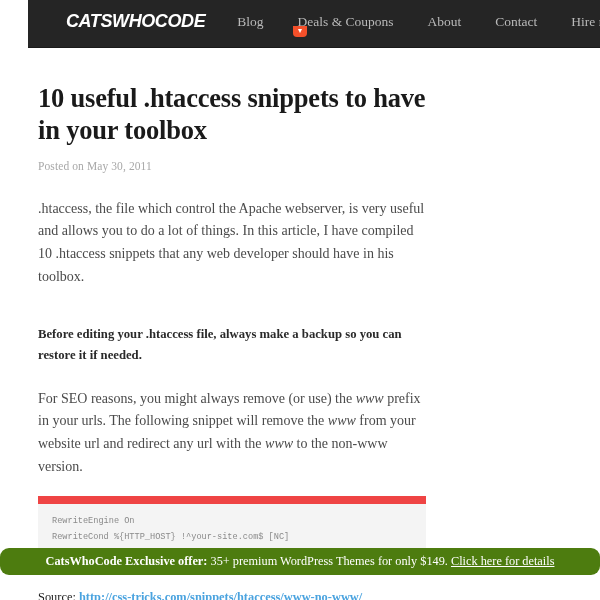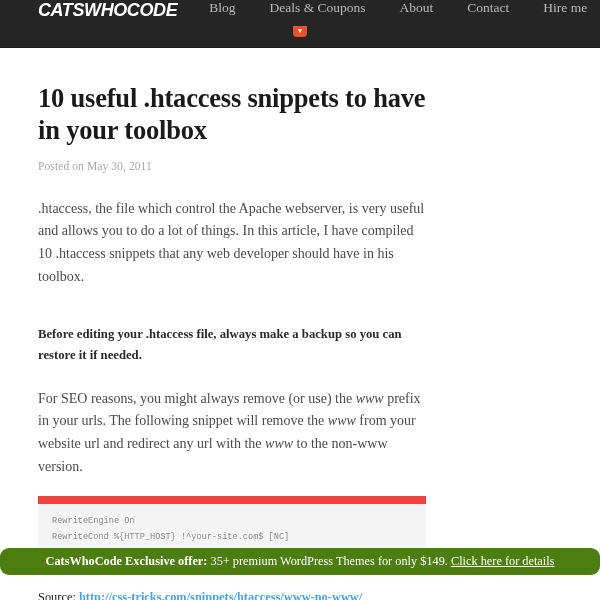--- a/index.html
+++ b/index.html
@@ -11,23 +11,24 @@
     overflow: hidden;
     background: #ffffff;
     font-family: "Liberation Serif", serif;
   }
 
   
   .site-header {
     background: #252525;
     height: 48px;
     display: flex;
-    align-items: flex-start;
+    align-items: center;
     padding: 0 0 4px 38px;
     border-bottom: 1px solid #1a1a1a;
+    margin-left: 28px;
   }
   .logo {
     font-family: "Liberation Sans", sans-serif;
     font-weight: bold;
     font-style: italic;
     font-size: 18px;
     letter-spacing: -0.4px;
     color: #ffffff;
     white-space: nowrap;
   }

